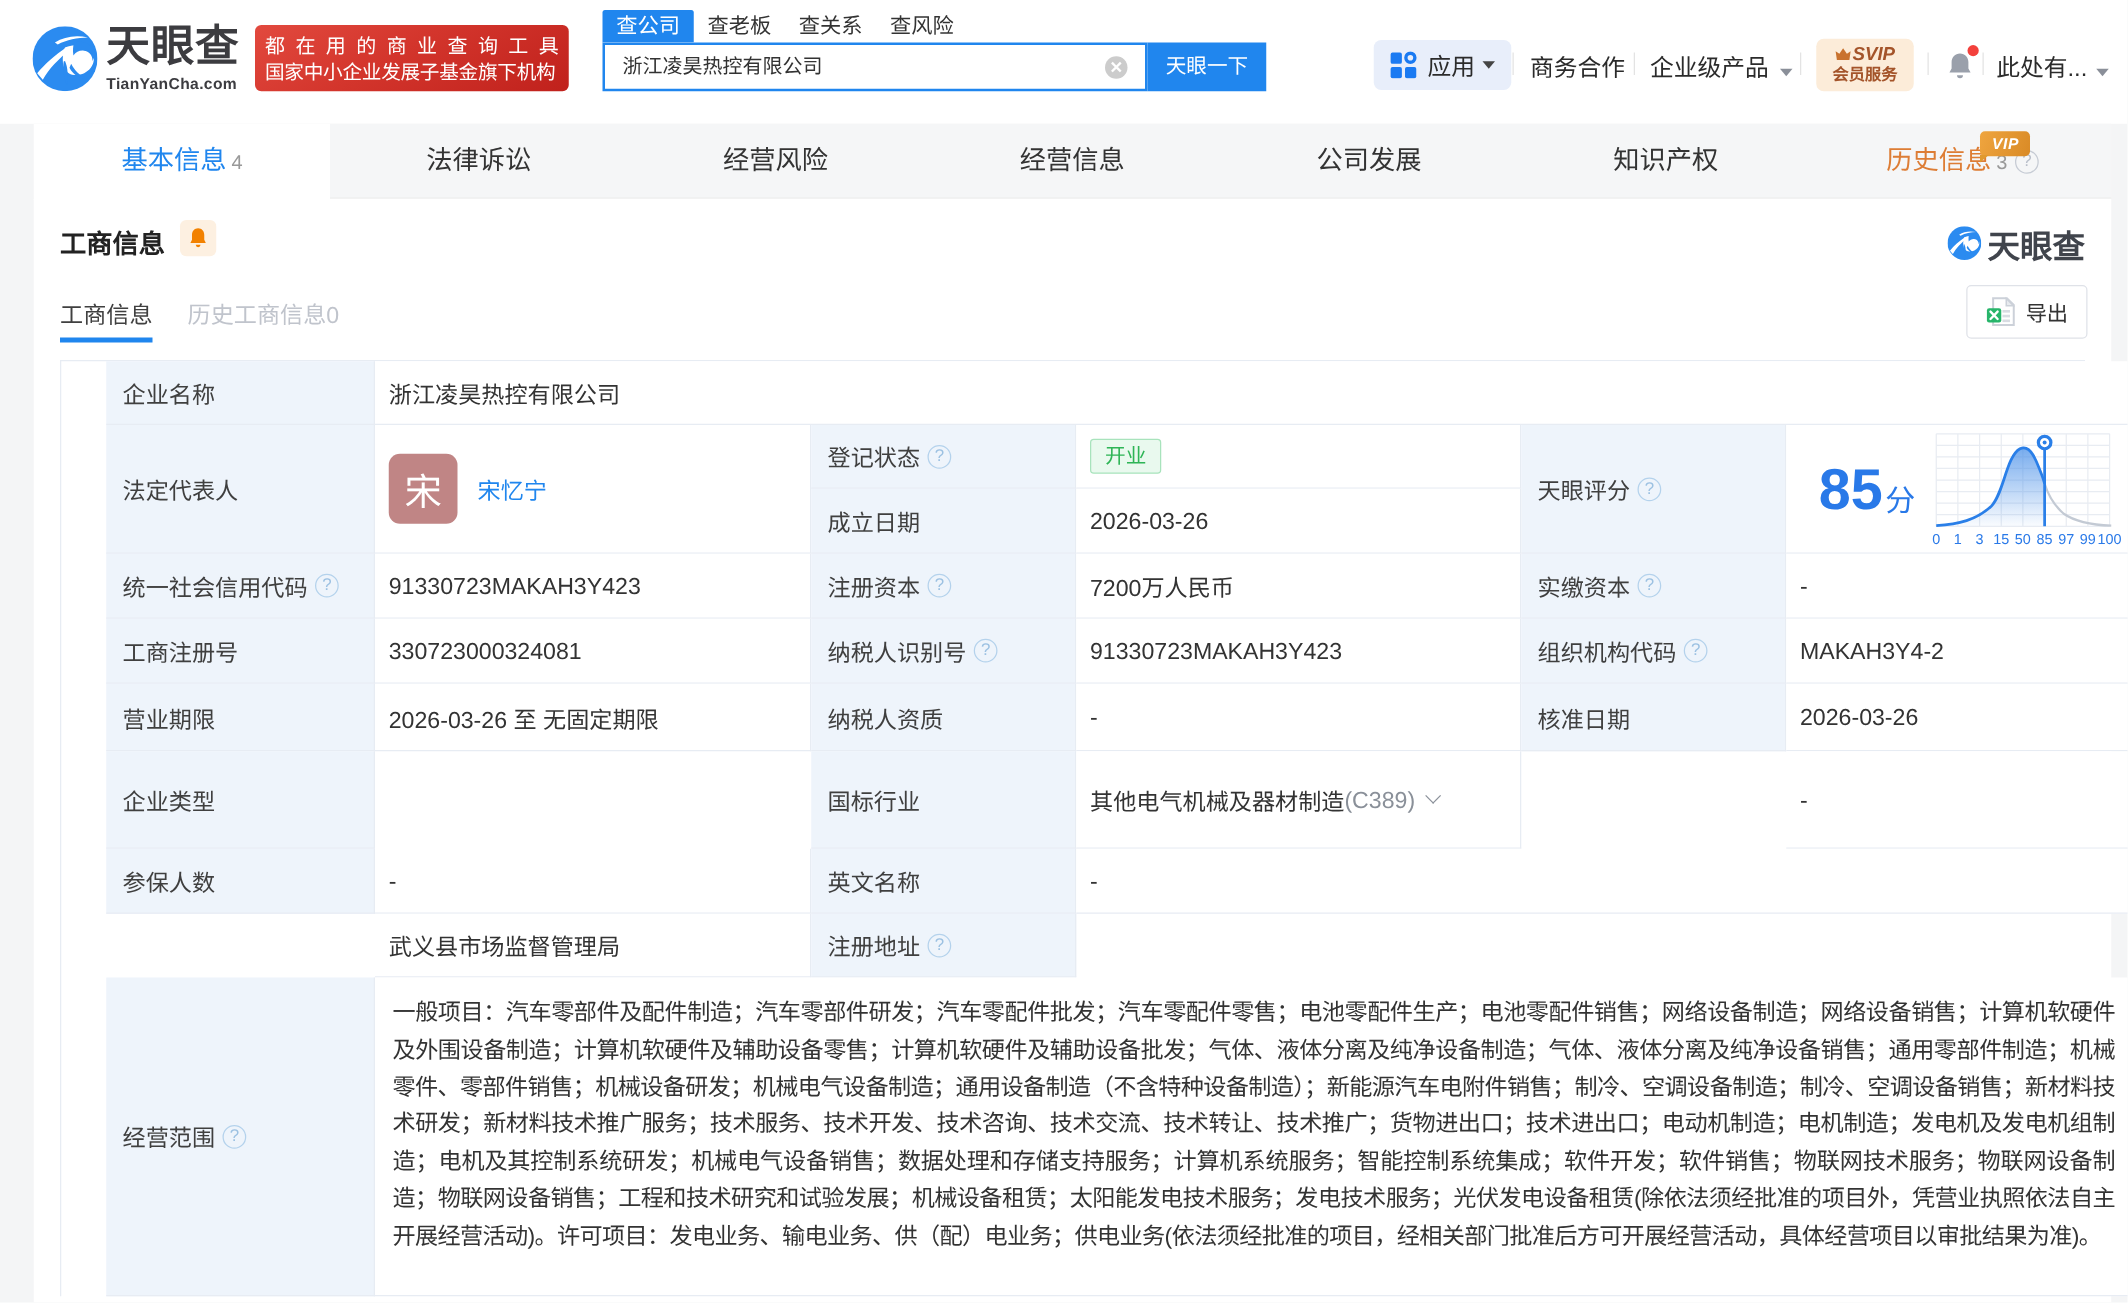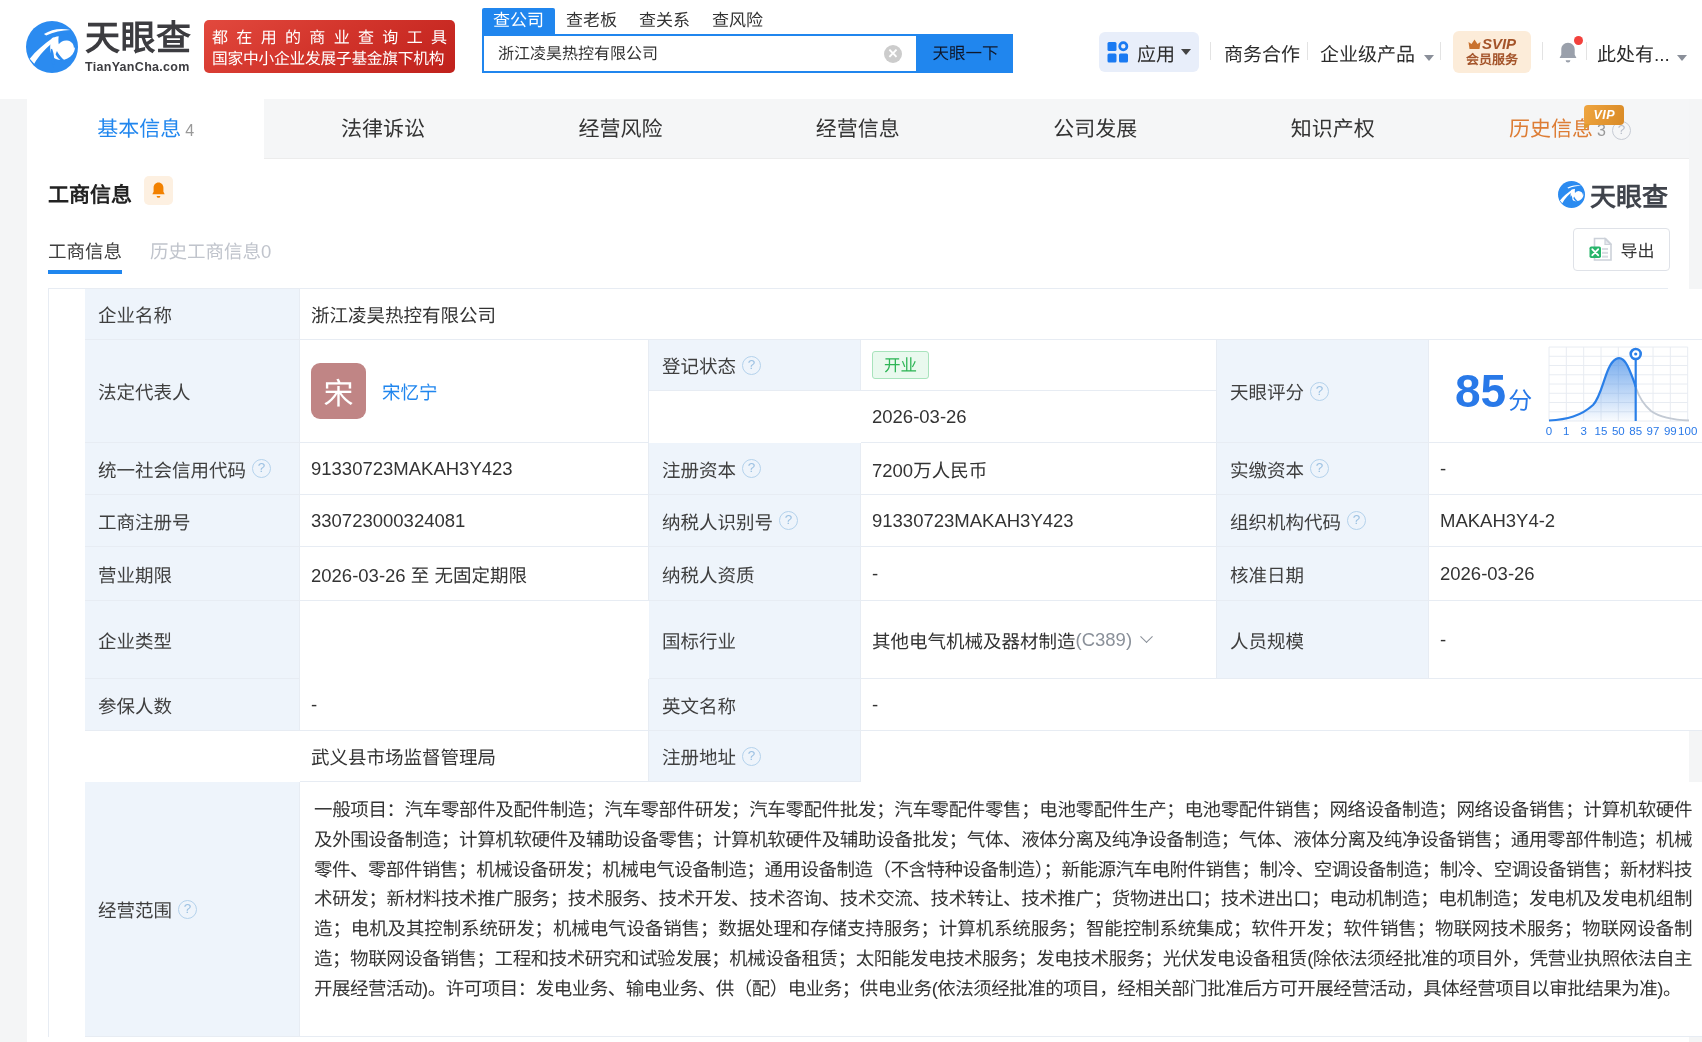--- a/index.html
+++ b/index.html
@@ -18,24 +18,24 @@
 .redbox .l1 { font-size:16px; text-align:justify; text-align-last:justify; line-height:21px; }
 .redbox .l2 { font-size:15.7px; letter-spacing:-0.2px; line-height:21px; white-space:nowrap; }
 
 .stabs { position:absolute; left:482px; top:8px; height:26px; }
 .stab { display:inline-block; font-size:17px; color:#333; line-height:26px; margin-right:22px; }
 .stab.on { background:#2086ee; color:#fff; border-radius:2px 2px 0 0; padding:0 11px; margin-right:11px; }
 .sinput { position:absolute; left:482px; top:34px; width:436px; height:39px; background:#fff;
   border:2px solid #2086ee; font-size:16px; color:#333; line-height:35px; padding-left:14px; }
 .sclear { position:absolute; left:884px; top:45px; width:18px; height:18px; border-radius:50%; background:#ccc;
   color:#fff; font-size:13px; line-height:18px; text-align:center; font-weight:bold; }
-.sbtn { position:absolute; left:918px; top:34px; width:95px; height:39px; background:#2086ee; color:#0f172a;
+.sbtn { position:absolute; left:918px; top:34px; width:95px; height:39px; background:#2086ee; color:#ffffff;
   font-size:16.5px; text-align:center; line-height:39px; }
 
-.hr-app { position:absolute; left:1099px; top:32px; width:100px; height:40px; background:#e8eefa; border-radius:6px;
+.hr-app { position:absolute; left:1099px; top:32px; width:110px; height:40px; background:#e8eefa; border-radius:6px;
   display:flex; align-items:center; justify-content:center; }
 .hr-app span { font-size:19px; color:#2b2b2b; margin:0 6px 0 8px; }
 .caret { display:inline-block; width:0; height:0; border-left:5px solid transparent; border-right:5px solid transparent; border-top:6px solid #444; }
 .hr-item { position:absolute; top:39px; font-size:19px; color:#2b2b2b; white-space:nowrap; }
 .hr-div { position:absolute; top:42px; width:1px; height:18px; background:#e3e3e3; }
 .svip { position:absolute; left:1453px; top:31px; width:78px; height:42px; background:#fcecd9; border-radius:6px;
   text-align:center; color:#a4542a; padding-top:4px; }
 .svip .s1 { font-size:15px; font-weight:bold; font-style:italic; line-height:17px; color:#a4542a; }
 .svip .s2 { font-size:13px; font-weight:bold; line-height:16px; }
 .bell-wrap { position:absolute; left:1555px; top:40px; width:26px; height:26px; }
@@ -233,20 +233,21 @@
             <text x="34.7" y="88">3</text>
             <text x="52" y="88">15</text>
             <text x="69.3" y="88">50</text>
             <text x="86.7" y="88">85</text>
             <text x="104" y="88">97</text>
             <text x="121.3" y="88">99</text>
             <text x="138.7" y="88">100</text>
 </g>
         </svg>
       </div>
+    <div class="c lb" style="grid-area:3/3">成立日期</div>
     <div class="c" style="grid-area:3/4">2026-03-26</div>
 
     <div class="c lb" style="grid-area:4/1">统一社会信用代码<span class="qmark">?</span></div>
     <div class="c" style="grid-area:4/2">91330723MAKAH3Y423</div>
     <div class="c lb" style="grid-area:4/3">注册资本<span class="qmark">?</span></div>
     <div class="c" style="grid-area:4/4">7200万人民币</div>
     <div class="c lb" style="grid-area:4/5">实缴资本<span class="qmark">?</span></div>
     <div class="c" style="grid-area:4/6">-</div>
 
     <div class="c lb" style="grid-area:5/1">工商注册号</div>
@@ -259,21 +260,20 @@
     <div class="c lb" style="grid-area:6/1">营业期限</div>
     <div class="c" style="grid-area:6/2">2026-03-26 至 无固定期限</div>
     <div class="c lb" style="grid-area:6/3">纳税人资质</div>
     <div class="c" style="grid-area:6/4">-</div>
     <div class="c lb" style="grid-area:6/5">核准日期</div>
     <div class="c" style="grid-area:6/6">2026-03-26</div>
 
     <div class="c lb" style="grid-area:7/1">企业类型</div>
     <div class="c lb" style="grid-area:7/3">国标行业</div>
     <div class="c" style="grid-area:7/4">其他电气机械及器材制造<span class="grey" style="color:#8a9099">(C389)</span><span class="chev"></span></div>
-    <div class="c lb" style="grid-area:7/5">人员规模</div>
     <div class="c" style="grid-area:7/6">-</div>
 
     <div class="c lb" style="grid-area:8/1">参保人数</div>
     <div class="c" style="grid-area:8/2">-</div>
     <div class="c lb" style="grid-area:8/3">英文名称</div>
     <div class="c" style="grid-area:8/4/9/7">-</div>
 
     <div class="c" style="grid-area:9/2">武义县市场监督管理局</div>
     <div class="c lb" style="grid-area:9/3">注册地址<span class="qmark">?</span></div>
 

